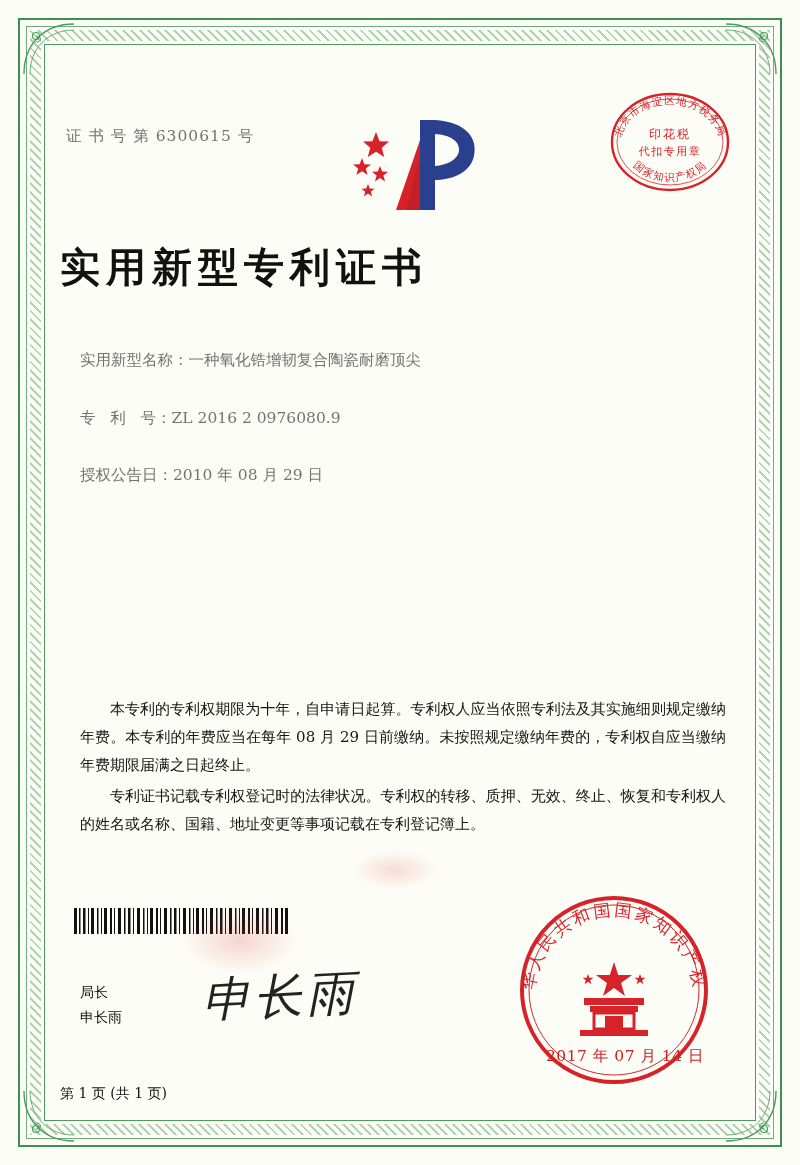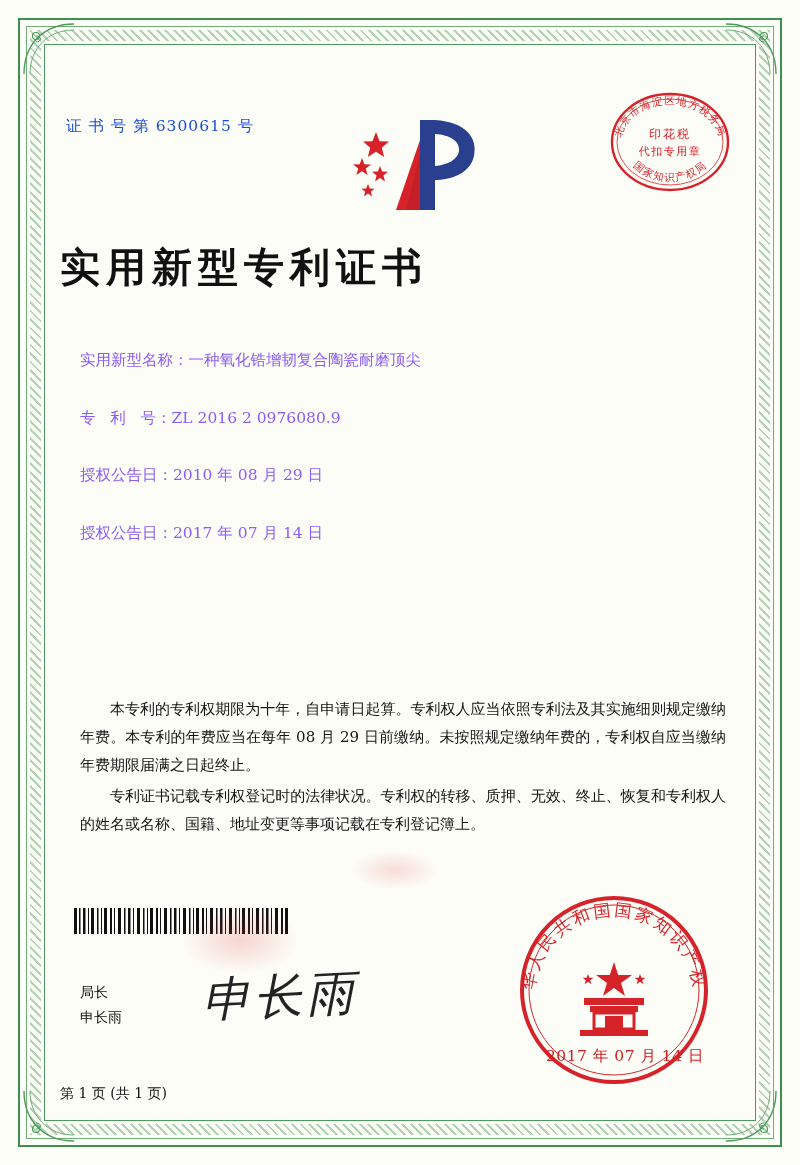--- a/index.html
+++ b/index.html
@@ -85,24 +85,24 @@
     position: absolute;
     left: 60px;
     top: 60px;
     right: 60px;
     bottom: 60px;
   }
 
   .cert-no {
     position: absolute;
     left: 6px;
-    top: 56px;
+    top: 66px;
     font-size: 15.5px;
     letter-spacing: 1px;
-    color: #1d4ed8;
+    color: #737373;
     font-family: "DejaVu Serif", "Liberation Serif", serif;
   }
 
   .logo {
     position: absolute;
     left: 276px;
     top: 50px;
     width: 150px;
     height: 110px;
   }
@@ -129,21 +129,21 @@
   }
 
   .fields {
     position: absolute;
     left: 20px;
     right: 10px;
     top: 290px;
   }
   .field {
     font-size: 15.5px;
-    color: #8b5cf6;
+    color: #737373;
     margin-bottom: 36px;
     line-height: 1.4;
     font-family: "DejaVu Serif", "Liberation Serif", serif;
   }
   .field .lbl {
     display: inline-block;
     white-space: pre;
   }
   .field .val {
     display: inline;
@@ -330,23 +330,20 @@
 
     <div class="fields">
       <div class="field">
         <span class="lbl">实用新型名称：</span><span class="val">一种氧化锆增韧复合陶瓷耐磨顶尖</span>
       </div>
       <div class="field">
         <span class="lbl">专   利   号：</span><span class="val">ZL 2016 2 0976080.9</span>
       </div>
       <div class="field">
         <span class="lbl">授权公告日：</span><span class="val">2010 年 08 月 29 日</span>
-      </div>
-      <div class="field">
-        <span class="lbl">授权公告日：</span><span class="val">2017 年 07 月 14 日</span>
       </div>
     </div>
 
     <div class="paragraphs">
       <p>本专利的专利权期限为十年，自申请日起算。专利权人应当依照专利法及其实施细则规定缴纳年费。本专利的年费应当在每年 08 月 29 日前缴纳。未按照规定缴纳年费的，专利权自应当缴纳年费期限届满之日起终止。</p>
       <p>专利证书记载专利权登记时的法律状况。专利权的转移、质押、无效、终止、恢复和专利权人的姓名或名称、国籍、地址变更等事项记载在专利登记簿上。</p>
     </div>
 
     <div class="smudge2"></div>
 

